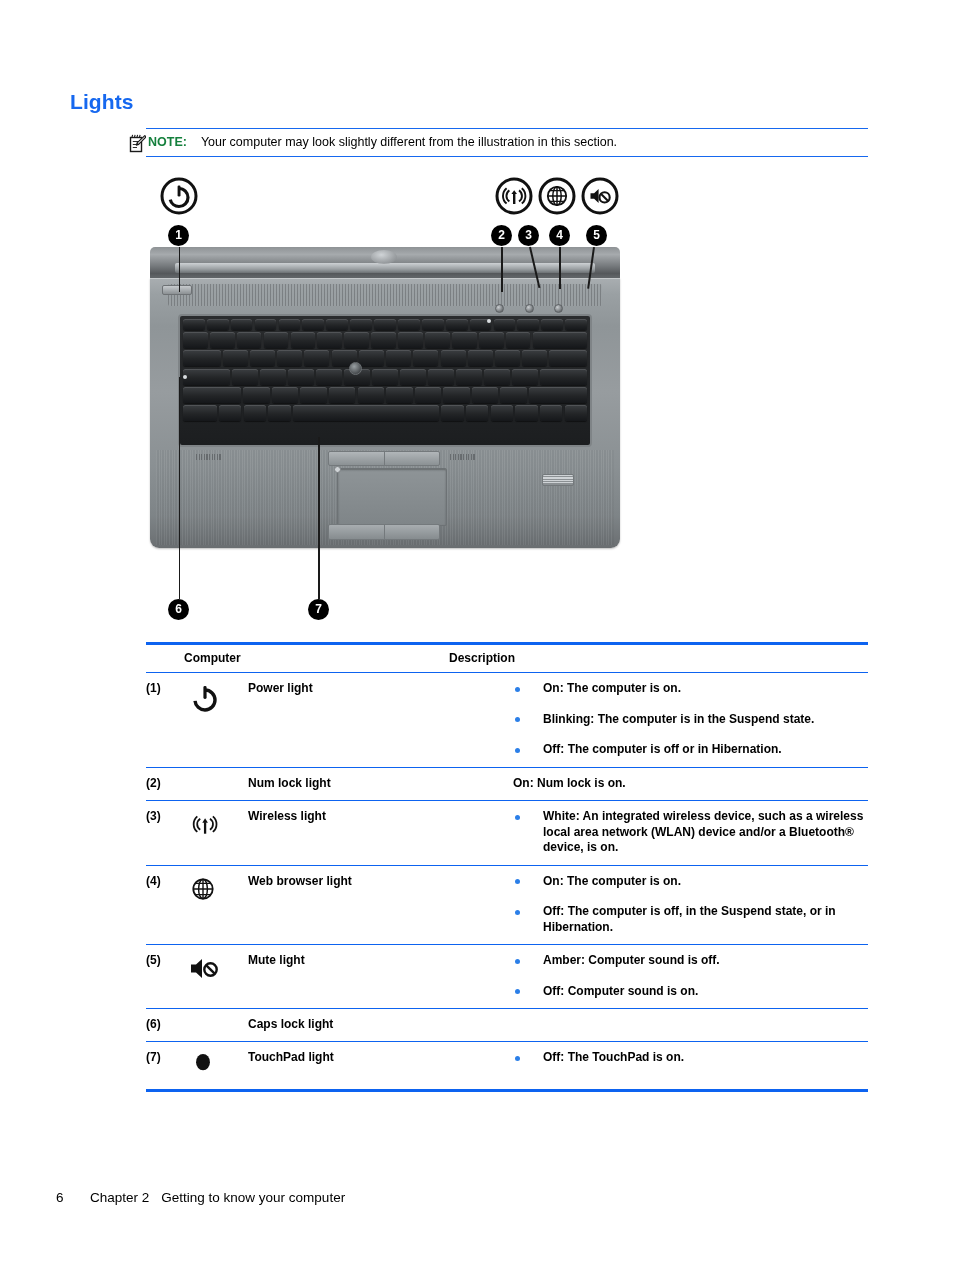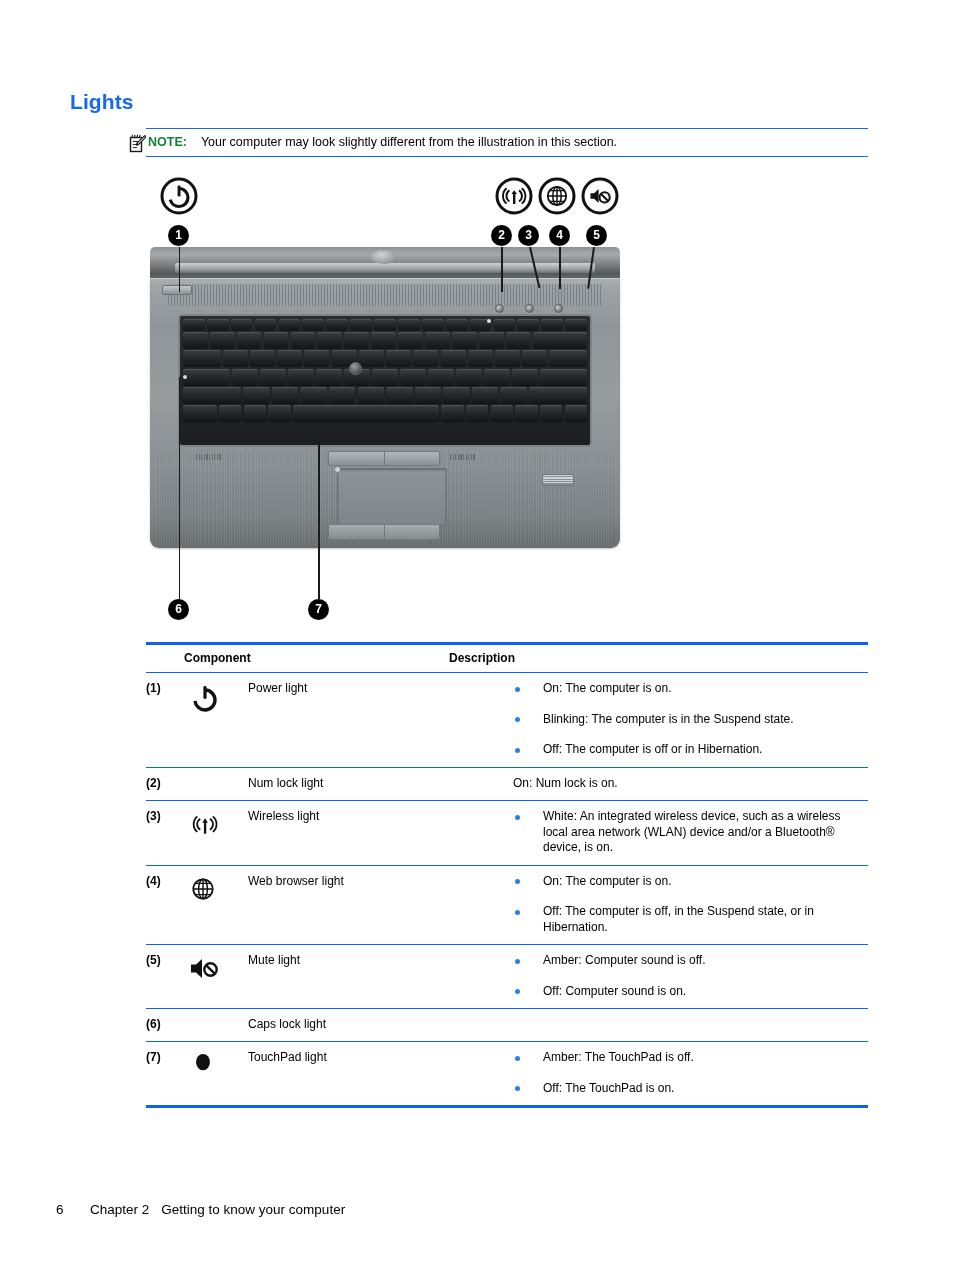--- a/index.html
+++ b/index.html
@@ -297,20 +297,21 @@
   .trow {
     display: flex;
     border-bottom: 1.2px solid #0d63f0;
     padding: 8px 0 9px 0;
     box-sizing: border-box;
   }
   .trow:last-child { border-bottom: none; }
   .cell {
     font-size: 12px;
     line-height: 15px;
+    font-weight: bold;
   }
   .cell.num { font-weight: bold; }
   .cell.icon-cell {
     display: flex;
     align-items: flex-start;
     justify-content: flex-start;
     padding-left: 4px;
   }
   .desc-list { margin: 0; padding: 0; list-style: none; }
   .desc-list li {
@@ -339,21 +340,21 @@
   
   .footer {
     position: absolute;
     left: 56px;
     top: 1190px;
     display: flex;
     align-items: baseline;
     font-size: 13.5px;
   }
   .footer .pg { width: 34px; }
-  .footer .chap { margin-right: 12px; margin-top: 12px; }
+  .footer .chap { margin-right: 12px; }
 </style>
 </head>
 <body>
 
 <div class="page">
 
   <div class="page-heading">Lights</div>
 
   <div class="note-block">
     <span class="note-icon">
@@ -561,21 +562,21 @@
     <div class="callout" style="left:440px; top:53px;">5</div>
     <div class="callout" style="left:22px; top:427px;">6</div>
     <div class="callout" style="left:162px; top:427px;">7</div>
   </div>
 
   <div class="comp-table">
 
     <div class="thead">
       <div class="th col-num"></div>
       <div class="th col-icon"></div>
-      <div class="th" style="width:265px;flex:none;margin-left:-60px;padding-left:0;">Component</div>
+      <div class="th" style="width:265px;flex:none;margin-left:-60px;padding-left:0;">Computer</div>
       <div class="th col-desc">Description</div>
     </div>
 
     <div class="trow">
       <div class="cell num col-num">(1)</div>
       <div class="cell col-icon icon-cell">
         <span>
           <svg viewBox="0 0 34 34" width="34" height="34">
             <circle cx="17" cy="19" r="10" fill="none" stroke="#111" stroke-width="3.4" stroke-dasharray="46 17" transform="rotate(-90 17 19)"></circle>
             <rect x="15.4" y="5" width="3.2" height="13" rx="1.4" fill="#111"></rect>
@@ -680,21 +681,20 @@
       <div class="cell col-icon icon-cell">
         <span>
           <svg viewBox="0 0 30 30" width="30" height="26">
             <ellipse cx="15" cy="14" rx="8" ry="9.5" fill="#111"></ellipse>
           </svg>
         </span>
       </div>
       <div class="cell col-name">TouchPad light</div>
       <div class="cell col-desc">
         <ul class="desc-list">
-          <li>Amber: The TouchPad is off.</li>
           <li>Off: The TouchPad is on.</li>
         </ul>
       </div>
     </div>
 
   </div>
 
   <div class="footer">
     <span class="pg">6</span>
     <span class="chap">Chapter 2</span>

